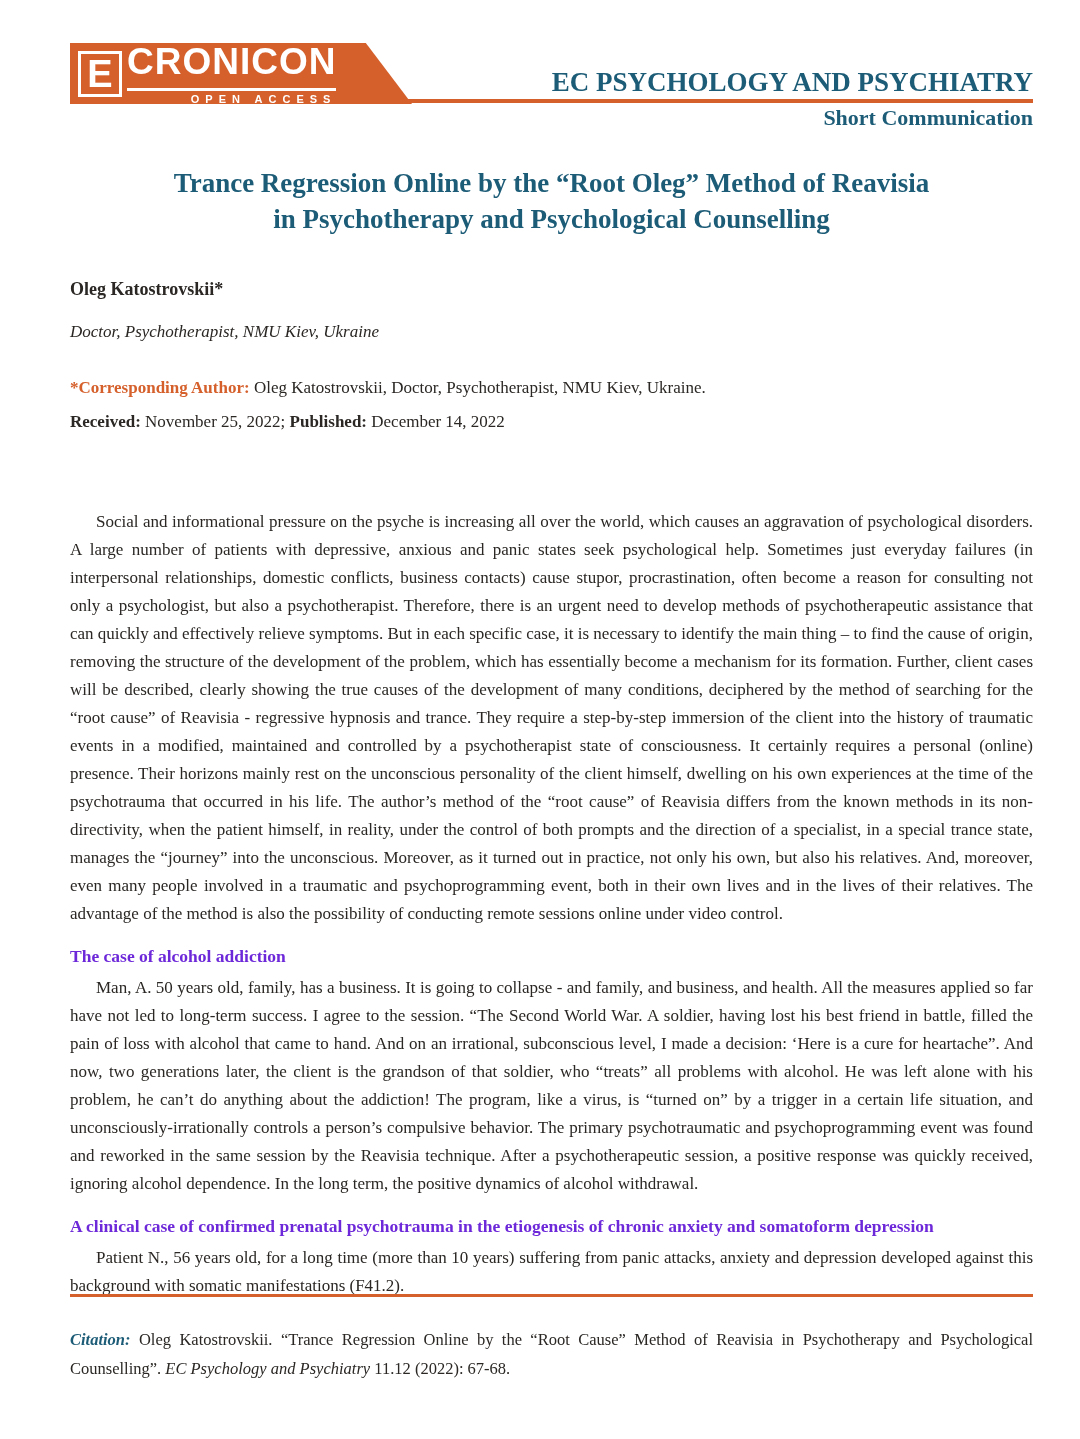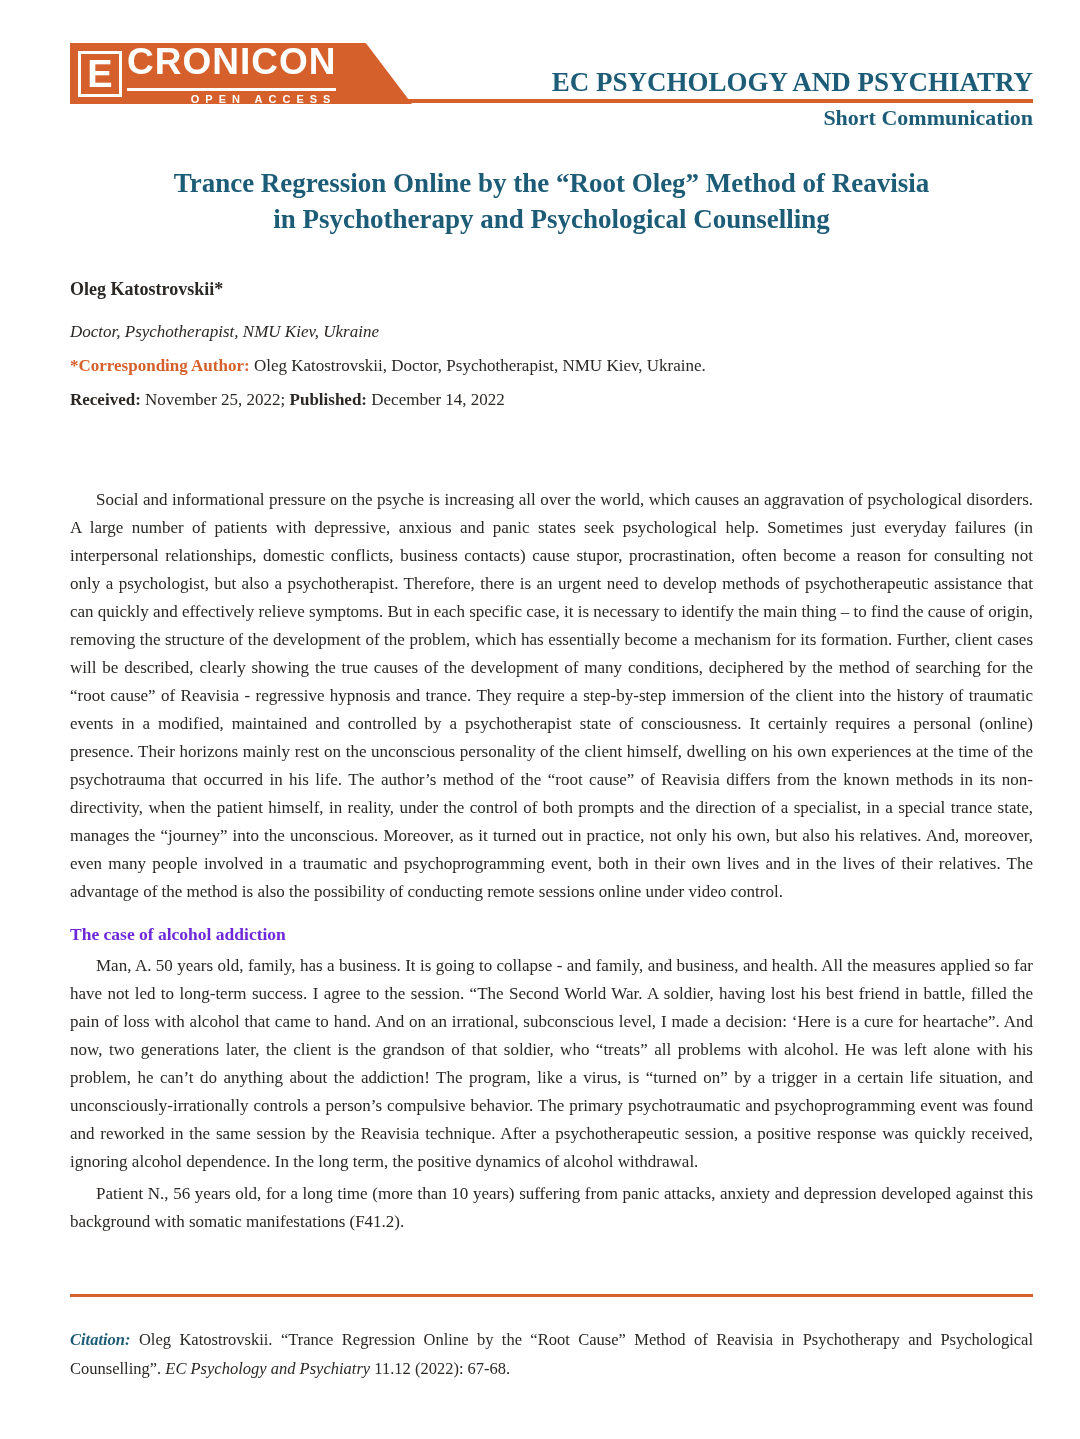--- a/index.html
+++ b/index.html
@@ -47,21 +47,21 @@
     white-space:nowrap;
   }
   
   .main { position:absolute; left:70px; top:0; width:963px; }
   .paper-title {
     margin-top:165px; text-align:center;
     color:#1d5c77; font-weight:bold; font-size:27px; line-height:36px;
   }
   .author-name   { margin-top:42px; font-weight:bold; font-size:18px; }
   .author-affil  { margin-top:22px; font-style:italic; font-size:17px; }
-  .corresponding { margin-top:14px; font-size:17px; }
+  .corresponding { margin-top:36px; font-size:17px; }
   .corr-label    { color:#d5602c; font-weight:bold; }
   .dates         { margin-top:14px; font-size:17px; }
   .date-label    { font-weight:bold; }
   
   .para {
     font-size:17px; line-height:28px; text-align:justify;
     text-indent:26px; hyphens:auto;
   }
   .intro   { margin-top:76px; }
   .section-heading {
@@ -110,19 +110,20 @@
 
   <div class="dates">
     <span class="date-label">Received: </span><span>November 25, 2022; </span><span class="date-label">Published: </span><span>December 14, 2022</span>
   </div>
 
   <p class="para intro">Social and informational pressure on the psyche is increasing all over the world, which causes an aggravation of psychological disorders. A large number of patients with depressive, anxious and panic states seek psychological help. Sometimes just everyday failures (in interpersonal relationships, domestic conflicts, business contacts) cause stupor, procrastination, often become a reason for consulting not only a psychologist, but also a psychotherapist. Therefore, there is an urgent need to develop methods of psychotherapeutic assistance that can quickly and effectively relieve symptoms. But in each specific case, it is necessary to identify the main thing – to find the cause of origin, removing the structure of the development of the problem, which has essentially become a mechanism for its formation. Further, client cases will be described, clearly showing the true causes of the development of many conditions, deciphered by the method of searching for the “root cause” of Reavisia - regressive hypnosis and trance. They require a step-by-step immersion of the client into the history of traumatic events in a modified, maintained and controlled by a psychotherapist state of consciousness. It certainly requires a personal (online) presence. Their horizons mainly rest on the unconscious personality of the client himself, dwelling on his own experiences at the time of the psychotrauma that occurred in his life. The author’s method of the “root cause” of Reavisia differs from the known methods in its non-directivity, when the patient himself, in reality, under the control of both prompts and the direction of a specialist, in a special trance state, manages the “journey” into the unconscious. Moreover, as it turned out in practice, not only his own, but also his relatives. And, moreover, even many people involved in a traumatic and psychoprogramming event, both in their own lives and in the lives of their relatives. The advantage of the method is also the possibility of conducting remote sessions online under video control.</p>
 
   <div class="section-heading">The case of alcohol addiction</div>
   <p class="para section-para">Man, A. 50 years old, family, has a business. It is going to collapse - and family, and business, and health. All the measures applied so far have not led to long-term success. I agree to the session. “The Second World War. A soldier, having lost his best friend in battle, filled the pain of loss with alcohol that came to hand. And on an irrational, subconscious level, I made a decision: ‘Here is a cure for heartache”. And now, two generations later, the client is the grandson of that soldier, who “treats” all problems with alcohol. He was left alone with his problem, he can’t do anything about the addiction! The program, like a virus, is “turned on” by a trigger in a certain life situation, and unconsciously-irrationally controls a person’s compulsive behavior. The primary psychotraumatic and psychoprogramming event was found and reworked in the same session by the Reavisia technique. After a psychotherapeutic session, a positive response was quickly received, ignoring alcohol dependence. In the long term, the positive dynamics of alcohol withdrawal.</p>
 
+  <div class="section-heading">A clinical case of confirmed prenatal psychotrauma in the etiogenesis of chronic anxiety and somatoform depression</div>
   <p class="para section-para">Patient N., 56 years old, for a long time (more than 10 years) suffering from panic attacks, anxiety and depression developed against this background with somatic manifestations (F41.2).</p>
 
 </div>
 
 <div class="footer">
   <span class="cite-label">Citation: </span><span>Oleg Katostrovskii. “Trance Regression Online by the “Root Cause” Method of Reavisia in Psychotherapy and Psychological Counselling”. </span><span class="cite-journal">EC Psychology and Psychiatry</span><span> 11.12 (2022): 67-68.</span>
 </div>
 
 </body></html>

